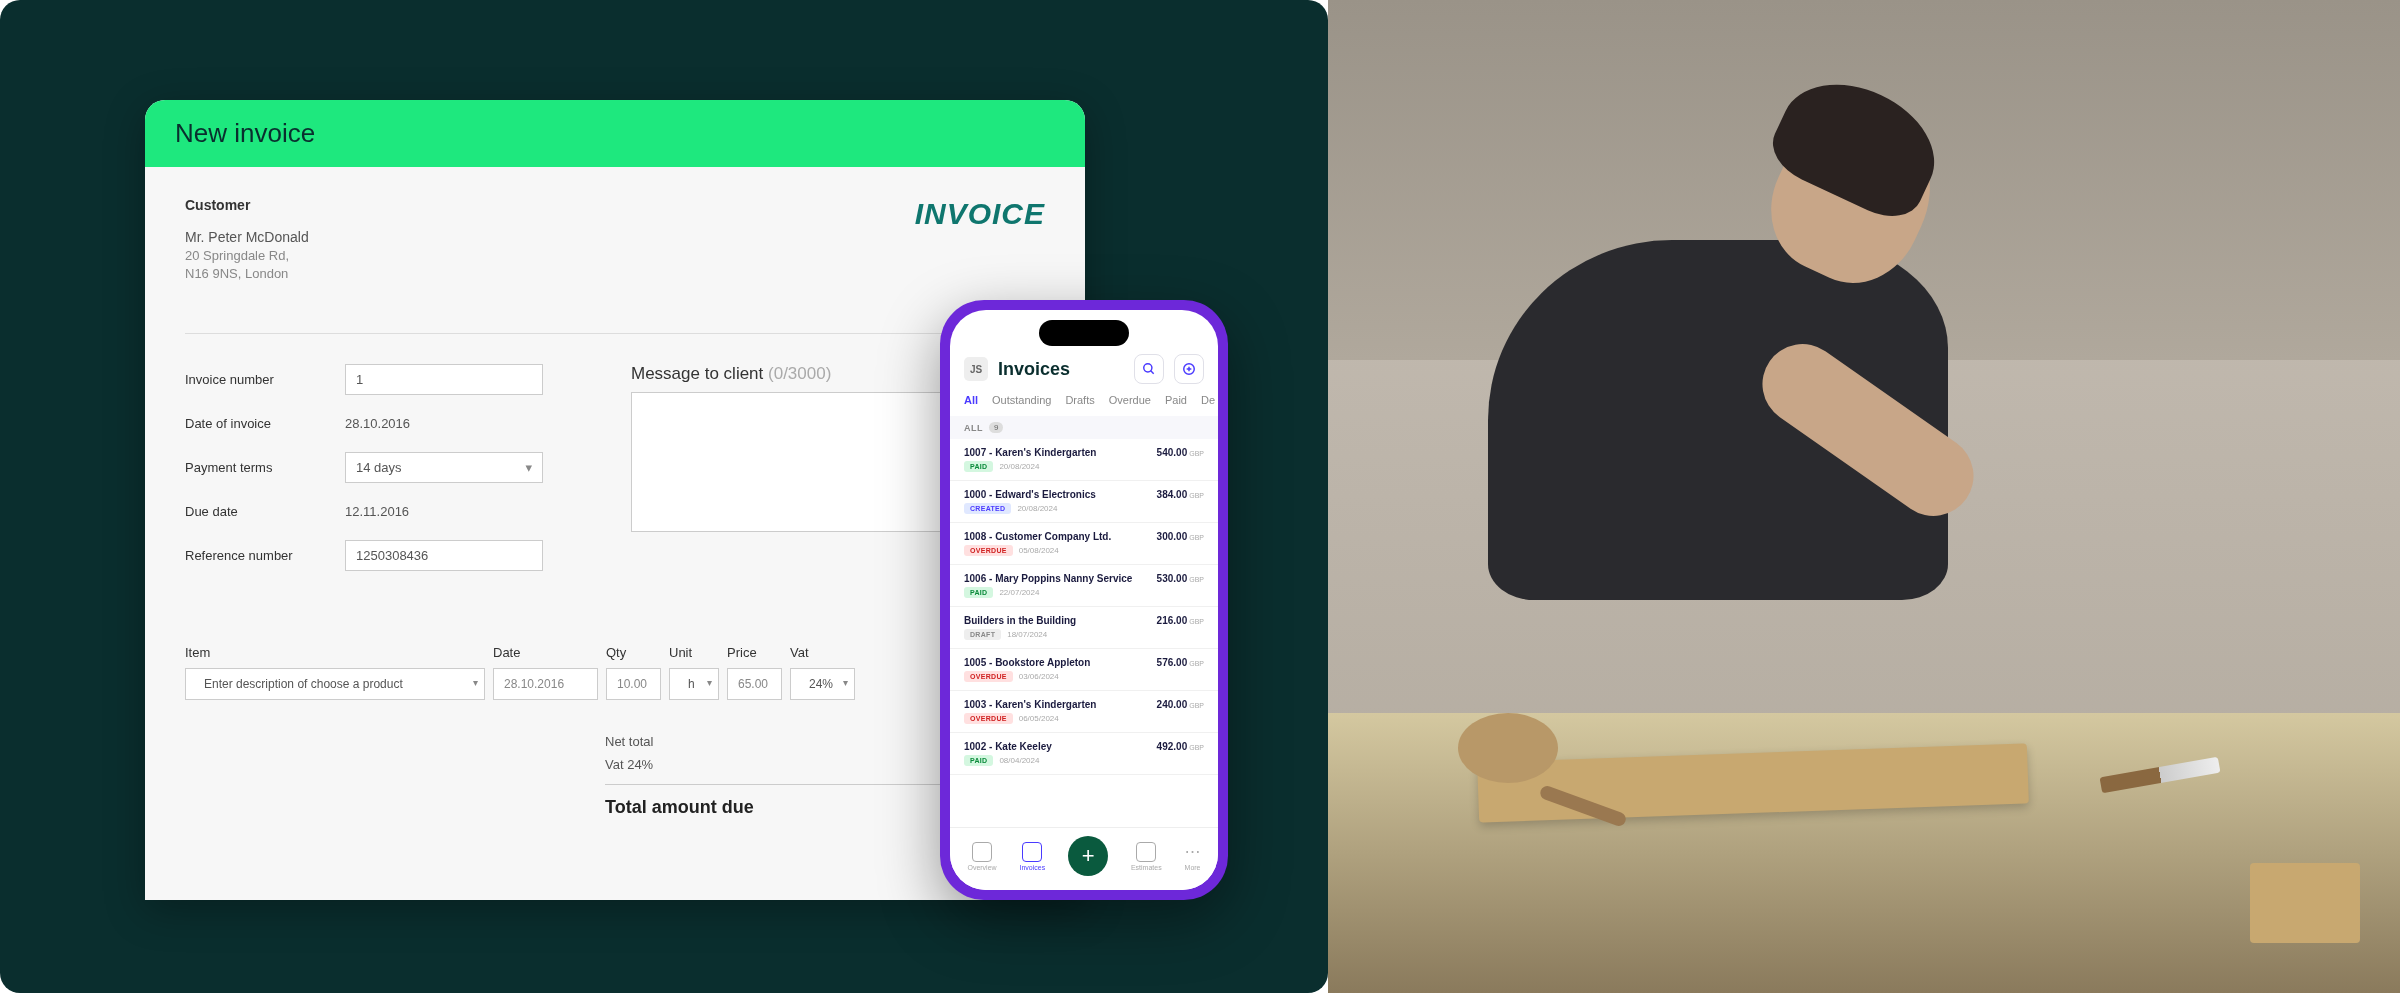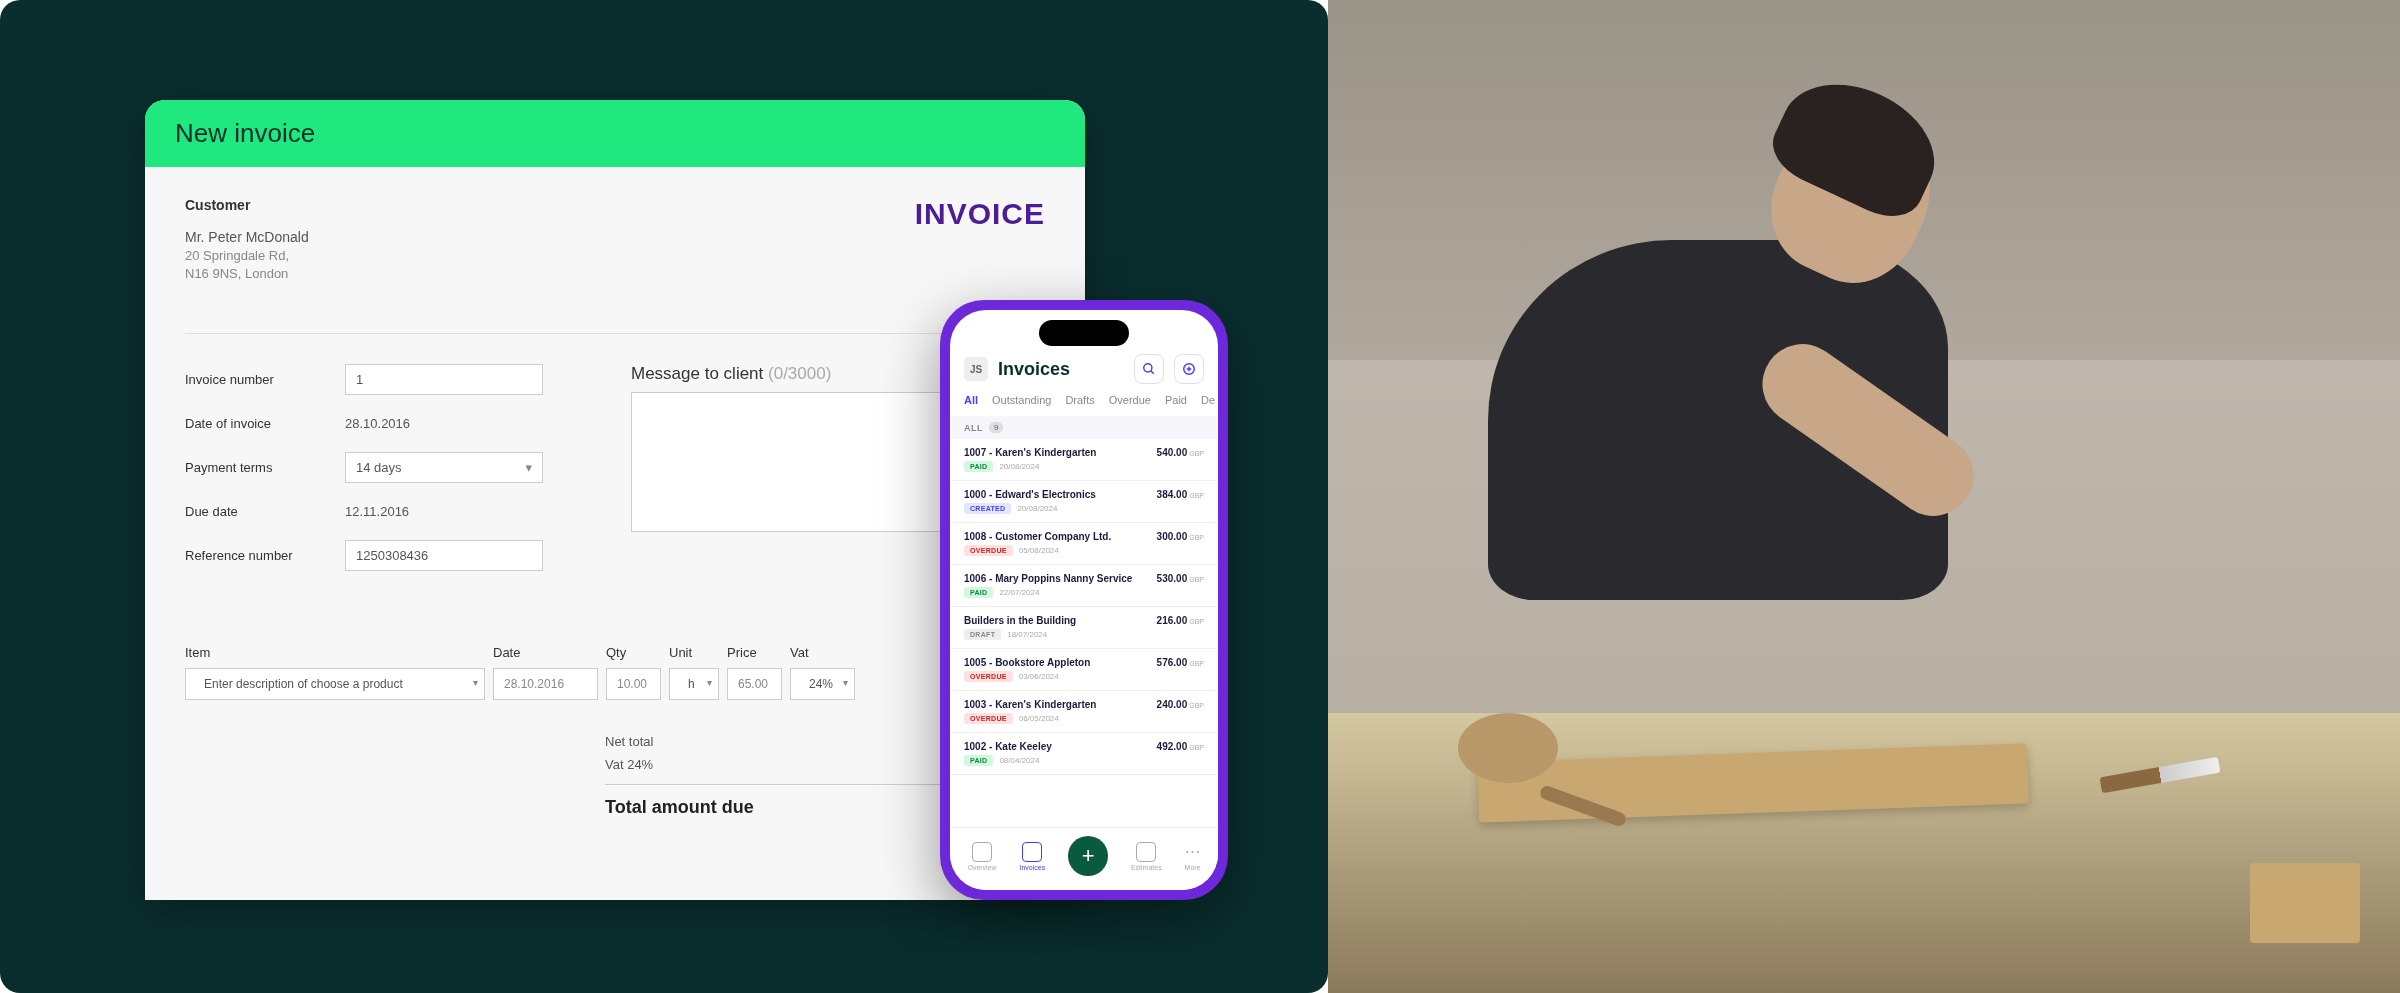--- a/index.html
+++ b/index.html
@@ -10,21 +10,21 @@
 
 .invoice-window { position: absolute; top: 100px; left: 145px; width: 940px; height: 800px; background: #fff; border-radius: 20px 20px 0 0; overflow: hidden; box-shadow: 0 10px 40px rgba(0,0,0,0.3); }
 .window-header { background: #1ee87e; padding: 18px 30px; }
 .window-title { color: #0a2e2e; font-size: 26px; font-weight: 500; }
 .invoice-body { padding: 30px 40px; background: #f7f7f7; height: 100%; }
 .invoice-top { display: flex; justify-content: space-between; margin-bottom: 50px; }
 .customer-block { }
 .customer-label { font-size: 14px; font-weight: 600; color: #333; margin-bottom: 16px; }
 .customer-name { font-size: 14px; color: #555; margin-bottom: 2px; }
 .customer-addr { font-size: 13px; color: #888; line-height: 1.4; }
-.invoice-heading { font-size: 30px; font-weight: 700; color: #4c1d95; letter-spacing: 1px; }
+.invoice-heading { font-size: 30px; font-weight: 700; color: #0f766e; letter-spacing: 1px; font-style: italic; }
 .invoice-hr { border: none; border-top: 1px solid #ddd; margin-bottom: 30px; }
 .invoice-mid { display: flex; gap: 88px; margin-bottom: 60px; }
 .invoice-fields { flex: 0 0 320px; }
 .field-row { display: flex; align-items: center; margin-bottom: 14px; }
 .field-label { flex: 0 0 160px; font-size: 13px; color: #333; }
 .field-input { flex: 1; padding: 7px 10px; border: 1px solid #ccc; background: #fff; font-size: 13px; color: #555; }
 .field-select { flex: 1; padding: 7px 10px; border: 1px solid #ccc; background: #fff; font-size: 13px; color: #555; position: relative; }
 .field-select::after { content: '▾'; position: absolute; right: 10px; color: #888; }
 .field-static { font-size: 13px; color: #555; padding: 7px 0; }
 .message-block { flex: 1; }

